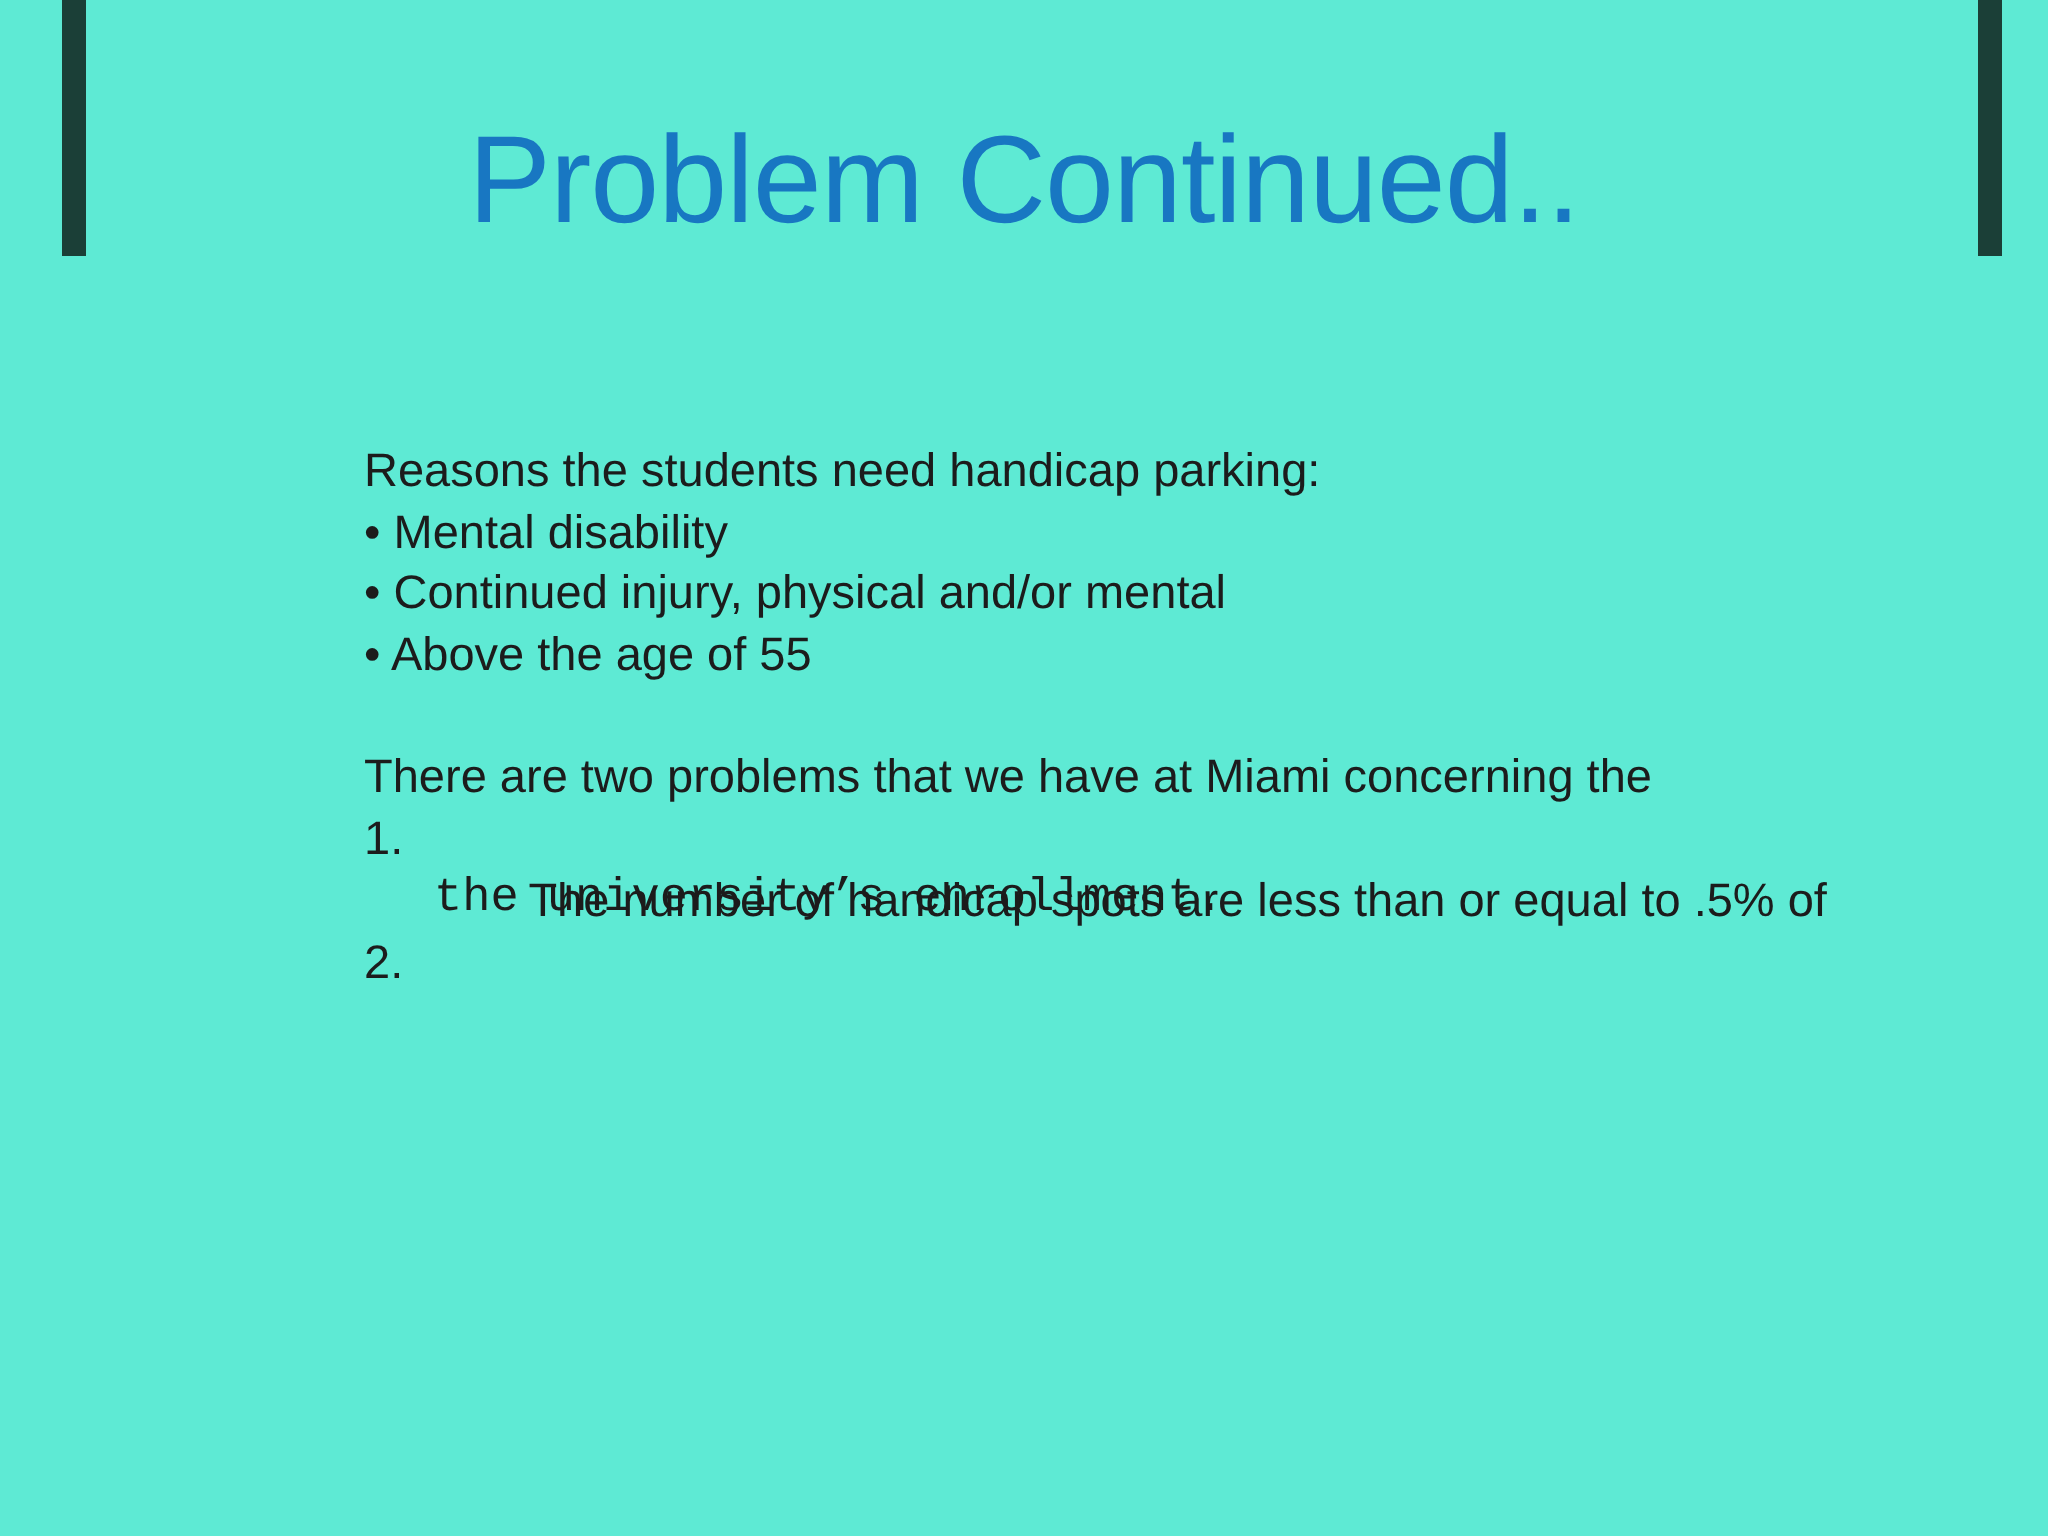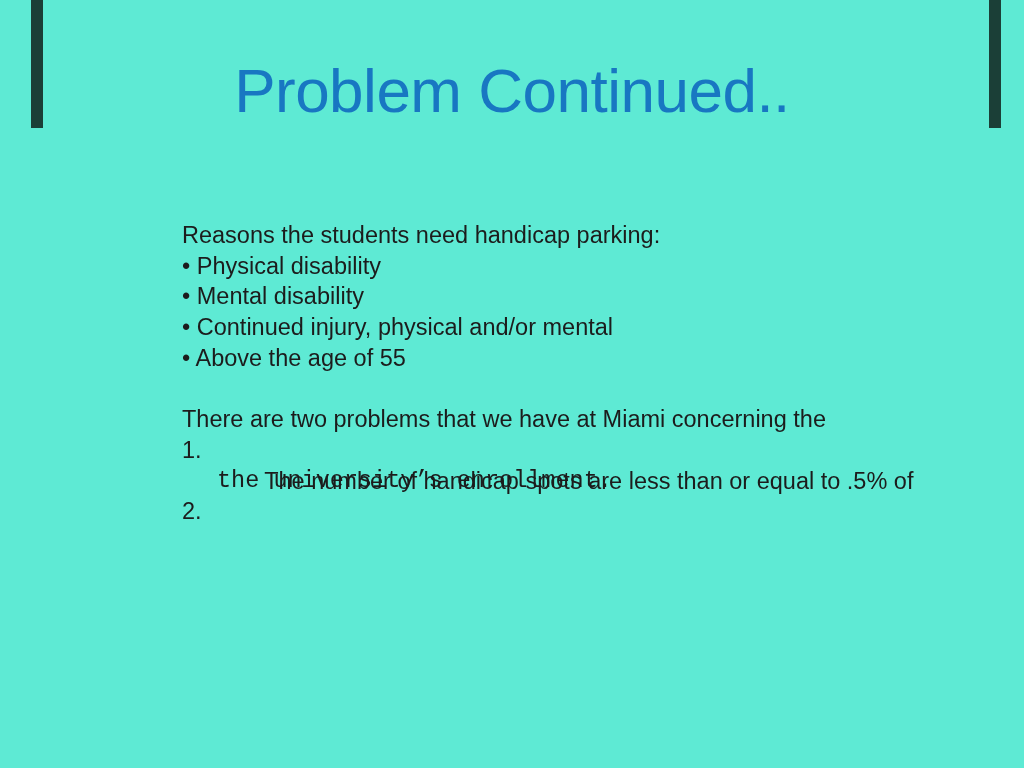--- a/index.html
+++ b/index.html
@@ -39,21 +39,20 @@
 
 <div class="slide">
 
   <div class="edge-bar bar-l"></div>
   <div class="edge-bar bar-r"></div>
 
   <h1 class="slide-title">Problem Continued..</h1>
 
   <div class="body-block">
     <div class="ln">Reasons the students need handicap parking:</div>
-    <div class="ln">• Physical disability</div>
     <div class="ln">• Mental disability</div>
     <div class="ln">• Continued injury, physical and/or mental</div>
     <div class="ln">• Above the age of 55</div>
     <div class="ln"></div>
     <div class="ln">There are two problems that we have at Miami concerning the</div>
     <div class="ln n">
       <span class="num">1.</span><span>The number of handicap spots are less than or equal to .5% of</span>
     </div>
     <div class="ln c">the university’s enrollment.</div>
     <div class="ln n">

